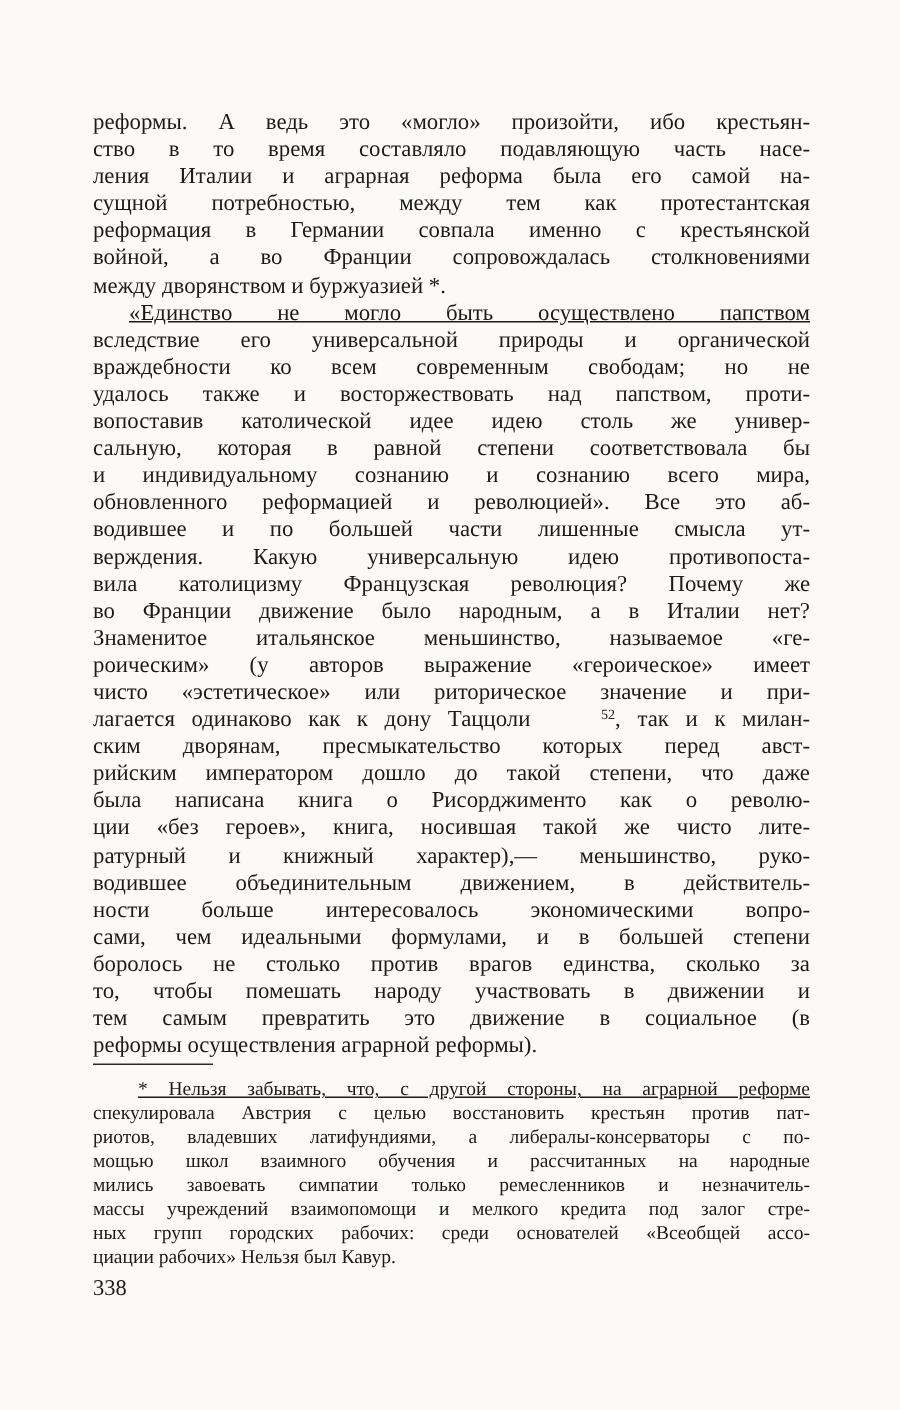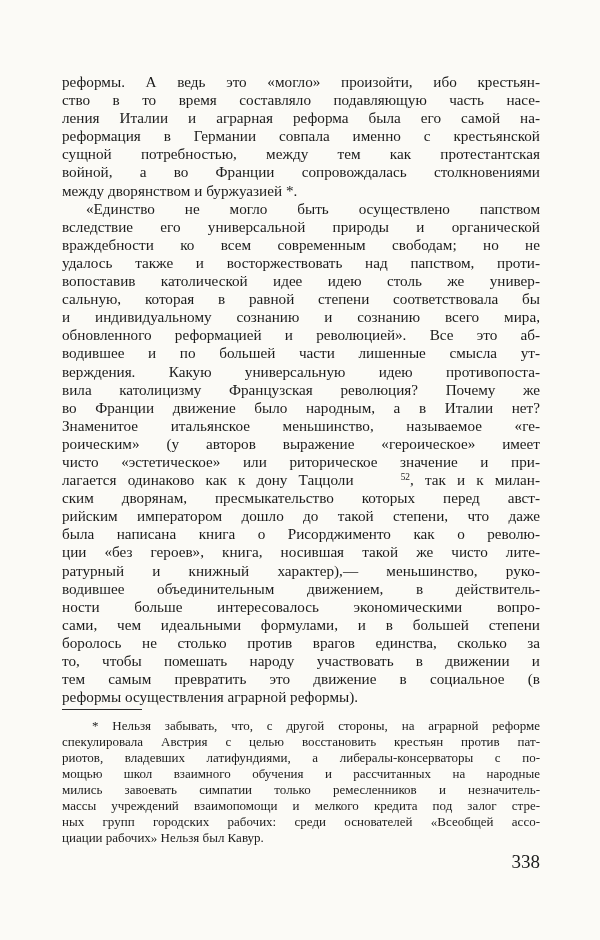--- a/index.html
+++ b/index.html
@@ -13,47 +13,47 @@
     width: 600px; height: 916px;
     padding: 73px 60px 0 62px;
     color: #1b1b1b;
     overflow: hidden;
   }
   .main-text { font-size: 15.2px; line-height: 18.1px; }
   .line {
     text-align: justify;
     text-align-last: justify;
   }
-  .line.indent { text-indent: 24px; }
+  .line.indent { text-indent: 24px; text-decoration: underline; }
   .line.last { text-align-last: left; }
   sup.fn-ref {
     font-size: 0.62em;
     line-height: 0;
     vertical-align: 0.5em;
     margin-left: 36px;
   }
   .footnote-rule {
     width: 80px; height: 0;
     border-top: 1.4px solid #2a2a2a;
     margin: 3px 0 8px 0;
   }
   .footnote { font-size: 13px; line-height: 16px; }
   .footnote .line.indent { text-indent: 30px; }
-  .page-number { margin-top: 5px; font-size: 19px; text-align: right; }
+  .page-number { margin-top: 5px; font-size: 15px; }
 </style>
 </head>
 <body>
 
 <div class="page">
   <div class="main-text" id="main-lines">
       <div class="line">реформы. А ведь это «могло» произойти, ибо крестьян-</div>
       <div class="line">ство в то время составляло подавляющую часть насе-</div>
       <div class="line">ления Италии и аграрная реформа была его самой на-</div>
+      <div class="line">сущной потребностью, между тем как протестантская</div>
       <div class="line">реформация в Германии совпала именно с крестьянской</div>
-      <div class="line">сущной потребностью, между тем как протестантская</div>
       <div class="line">войной, а во Франции сопровождалась столкновениями</div>
       <div class="line last">между дворянством и буржуазией *.</div>
       <div class="line indent">«Единство не могло быть осуществлено папством</div>
       <div class="line">вследствие его универсальной природы и органической</div>
       <div class="line">враждебности ко всем современным свободам; но не</div>
       <div class="line">удалось также и восторжествовать над папством, проти-</div>
       <div class="line">вопоставив католической идее идею столь же универ-</div>
       <div class="line">сальную, которая в равной степени соответствовала бы</div>
       <div class="line">и индивидуальному сознанию и сознанию всего мира,</div>
       <div class="line">обновленного реформацией и революцией». Все это аб-</div>

